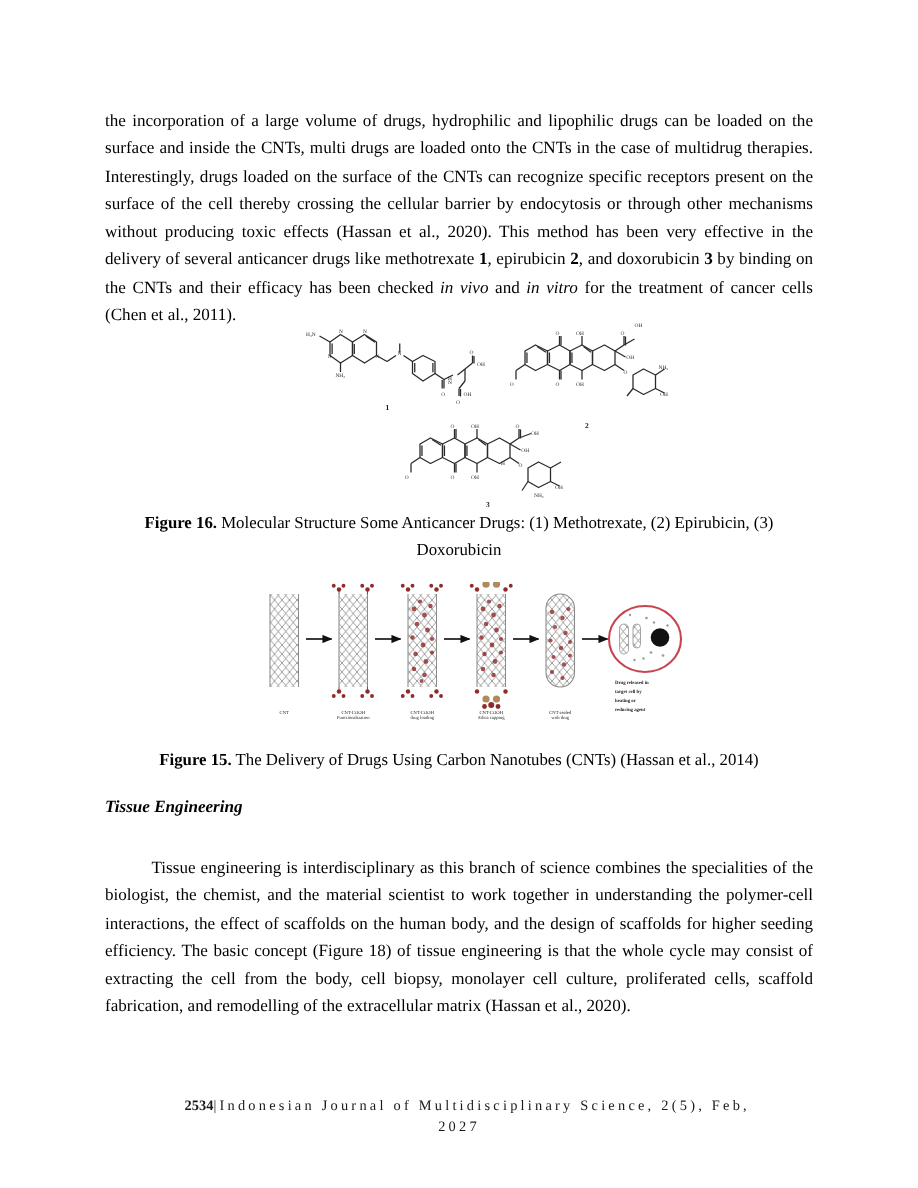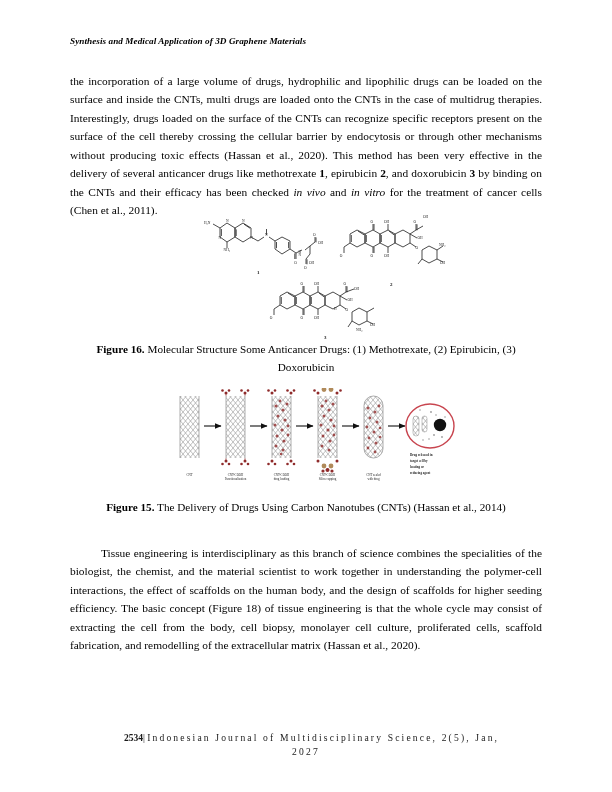--- a/index.html
+++ b/index.html
@@ -34,21 +34,21 @@
   .body-block {
     position: absolute;
     left: 70px;
     width: 472px;
     font-size: 11.4px;
     line-height: 18.45px;
     text-align: justify;
     text-justify: inter-word;
   }
   .body-block.p1 { top: 72px; }
-  .body-block.p-tissue { top: 544px; }
+  .body-block.p-tissue { top: 570px; }
   .indent { text-indent: 31px; }
   .bold { font-weight: bold; }
   .ital { font-style: italic; }
 
   
   .sec-head {
     position: absolute;
     left: 70px;
     top: 532px;
     width: 472px;
@@ -117,21 +117,20 @@
   }
   .footer .jrnl {
     letter-spacing: 2.15px;
   }
 </style>
 </head>
 <body>
 
 <div class="page">
 
-  <div class="running-head">Synthesis and Medical Application of 3D Graphene Materials</div>
 
   <div class="body-block p1"><span>the incorporation of a large volume of drugs, hydrophilic and lipophilic drugs can be loaded on the surface and inside the CNTs, multi drugs are loaded onto the CNTs in the case of multidrug therapies. Interestingly, drugs loaded on the surface of the CNTs can recognize specific receptors present on the surface of the cell thereby crossing the cellular barrier by endocytosis or through other mechanisms without producing toxic effects (Hassan et al., 2020). This method has been very effective in the delivery of several anticancer drugs like methotrexate </span><span class="bold">1</span><span>, epirubicin </span><span class="bold">2</span><span>, and doxorubicin </span><span class="bold">3</span><span> by binding on the CNTs and their efficacy has been checked </span><span class="ital">in vivo</span><span> and </span><span class="ital">in vitro</span><span> for the treatment of cancer cells (Chen et al., 2011).</span></div>
 
   <div class="fig16">
 
     <div class="mol" style="left:132px; top:2px;">
       <svg width="122" height="56" viewBox="0 0 122 56">
         <g stroke="#2a2a2a" stroke-width="0.85" fill="none" stroke-linejoin="round">
 
           <polygon points="18,14 25,9 33,14 33,23 25,28 18,23"></polygon>
@@ -477,20 +476,21 @@
         <text x="242" y="68">Drug released in</text>
         <text x="242" y="74">target cell by</text>
         <text x="242" y="80">heating or</text>
         <text x="242" y="86">reducing agent</text>
       </g>
     </svg>
   </div>
 
   <div class="caption c17"><span class="lbl">Figure 15.</span><span> The Delivery of Drugs Using Carbon Nanotubes (CNTs) (Hassan et al., 2014)</span></div>
 
+  <div class="sec-head">Tissue Engineering</div>
 
   <div class="body-block p-tissue indent">Tissue engineering is interdisciplinary as this branch of science combines the specialities of the biologist, the chemist, and the material scientist to work together in understanding the polymer-cell interactions, the effect of scaffolds on the human body, and the design of scaffolds for higher seeding efficiency. The basic concept (Figure 18) of tissue engineering is that the whole cycle may consist of extracting the cell from the body, cell biopsy, monolayer cell culture, proliferated cells, scaffold fabrication, and remodelling of the extracellular matrix (Hassan et al., 2020).</div>
 
   <div class="footer">
-    <span class="pgnum">2534</span><span class="jrnl">|</span><span class="jrnl">Indonesian Journal of Multidisciplinary Science, 2(5), Jan,</span><br><span class="jrnl">2027</span>
+    <span class="pgnum">2534</span><span class="jrnl">|</span><span class="jrnl">Indonesian Journal of Multidisciplinary Science, 2(5), Feb,</span><br><span class="jrnl">2027</span>
   </div>
 
 </div>
 
 </body></html>

